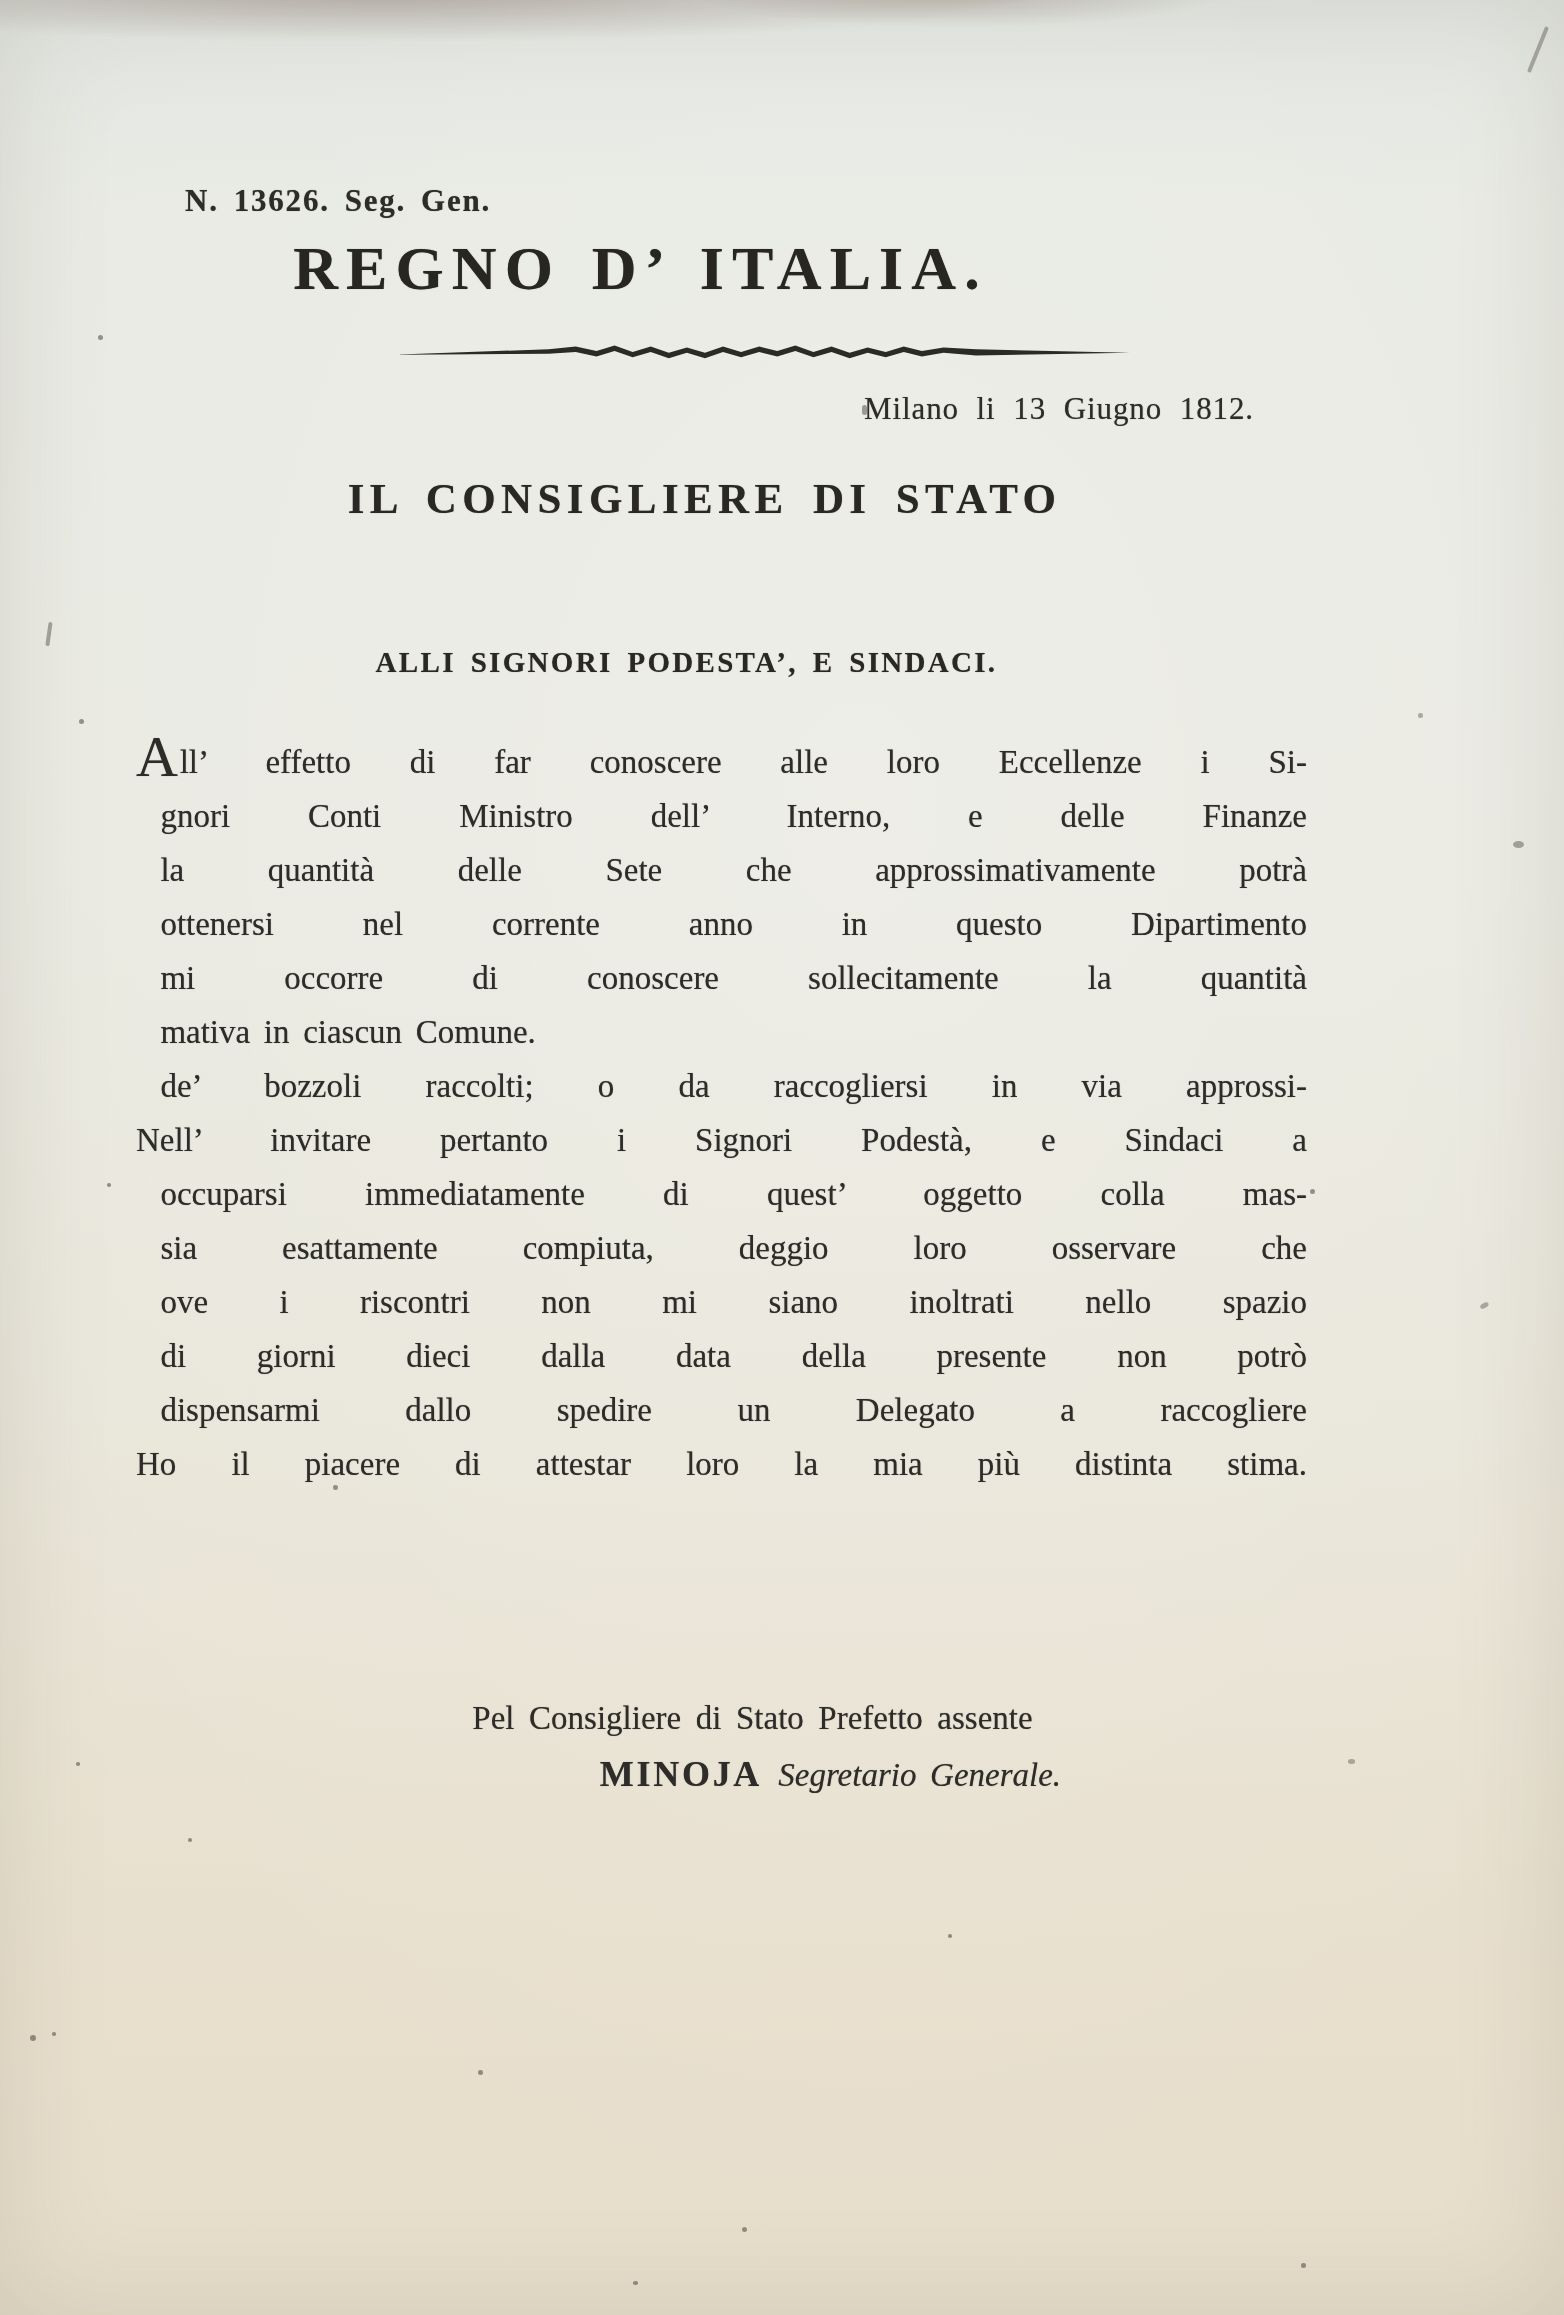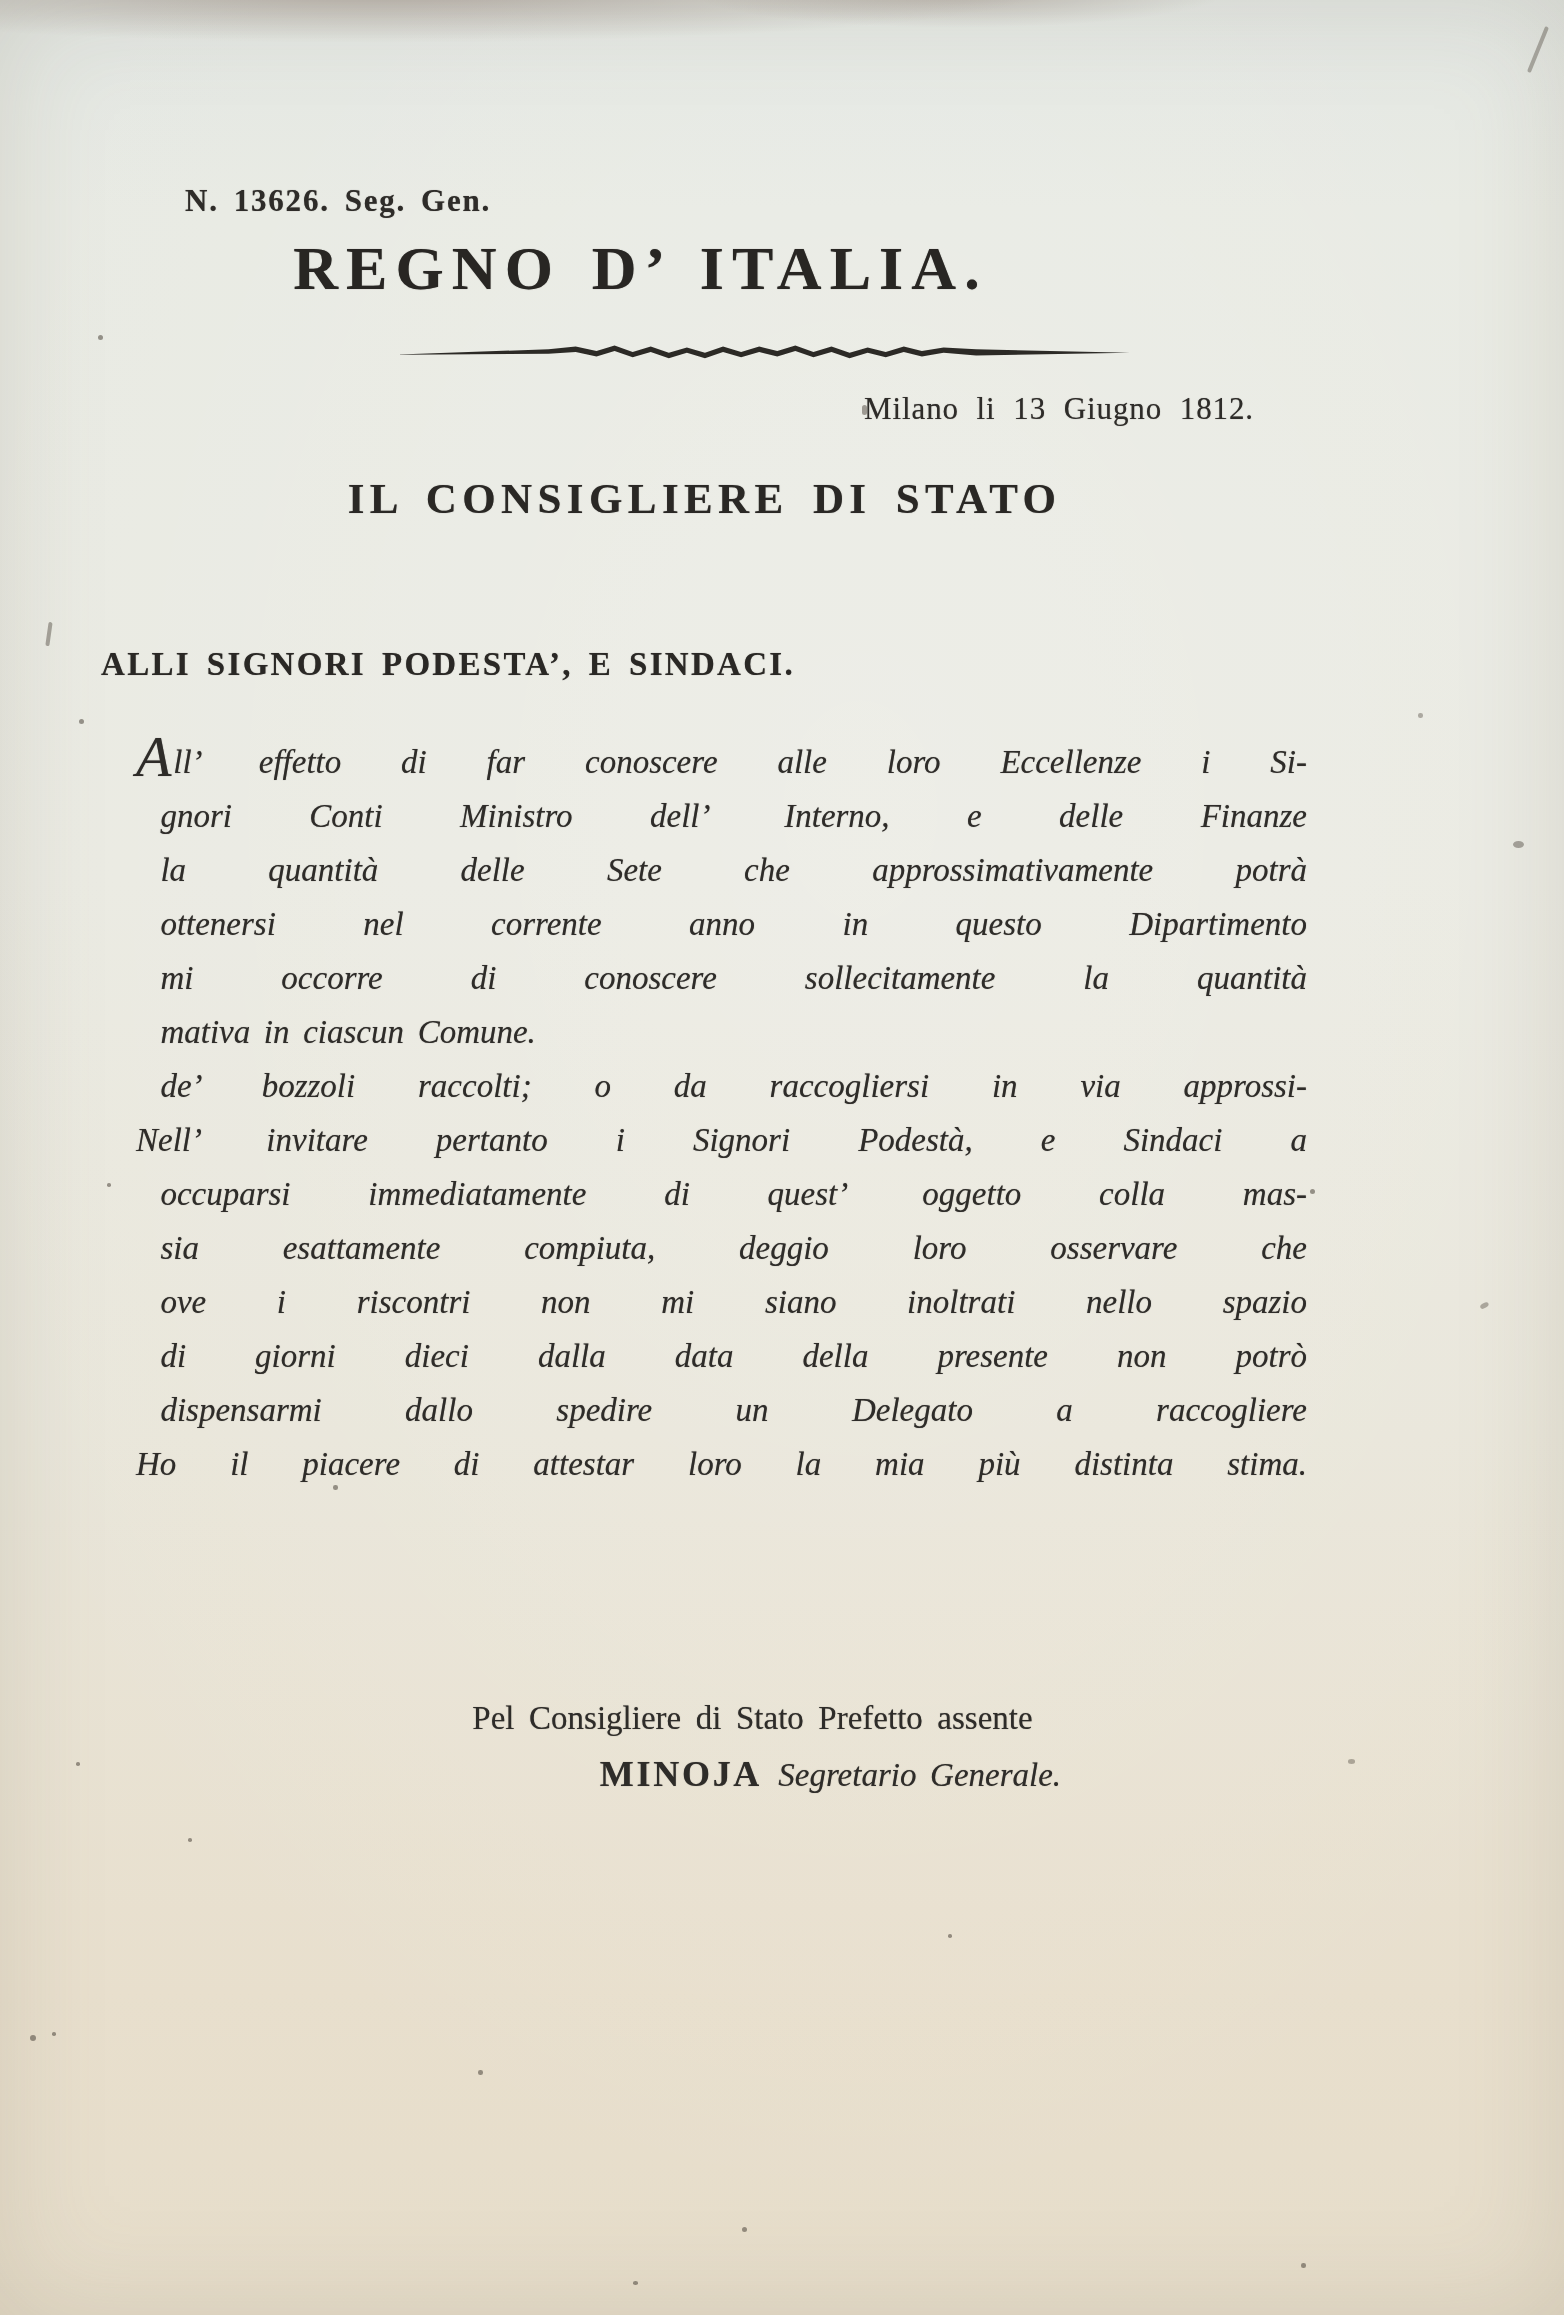--- a/index.html
+++ b/index.html
@@ -30,24 +30,24 @@
   .rule-wrap{ top:342px; text-align:center; transform:translateX(39px); }
   .rule-wrap svg{ display:inline-block; }
 
   .dateline{ position:absolute; left:864px; top:391px; font-size:31px;
              letter-spacing:0.9px; word-spacing:9px; }
 
   .h1{ top:474px;  text-align:center; transform:translateX(-17px);
        font-size:43px; font-weight:bold; letter-spacing:5.4px; word-spacing:8.1px; color:#2a2825;}
   .h2{ top:559px;  text-align:center; transform:translateX(14.5px);
        font-size:43px; font-weight:bold; letter-spacing:4.5px; word-spacing:9px; color:#2a2825;}
-  .h3{ top:646px;  text-align:left; transform:translateX(-35px);
-       font-size:33px; font-weight:bold; letter-spacing:2.3px; word-spacing:5.4px; color:#2a2825;}
+  .h3{ top:646px;  text-align:center; transform:translateX(-35px);
+       font-size:29px; font-weight:bold; letter-spacing:2.3px; word-spacing:5.4px; color:#2a2825;}
 
-  .body{ top:735px;font-style:italic; }
+  .body{ top:735px; }
   .bl{ height:54px; line-height:54px; font-size:33px; word-spacing:5.4px;
        text-align:justify; text-align-last:justify; white-space:nowrap; }
   .bl.indent{ padding-left:24.4px; }
   .bl.noj{ text-align-last:left; }
   .dropcap{ font-size:58px; line-height:0; vertical-align:-2.7px; letter-spacing:1.8px; }
 
   .sig1{ top:1681px; text-align:center; transform:translateX(31px);
          font-size:33px; word-spacing:6.3px;margin-top:19px; }
   .sig2{ top:1753px; text-align:center; transform:translateX(109px); font-size:33px; }
   .sig2 .name{ font-size:36px; letter-spacing:2.7px; font-weight:bold; }

